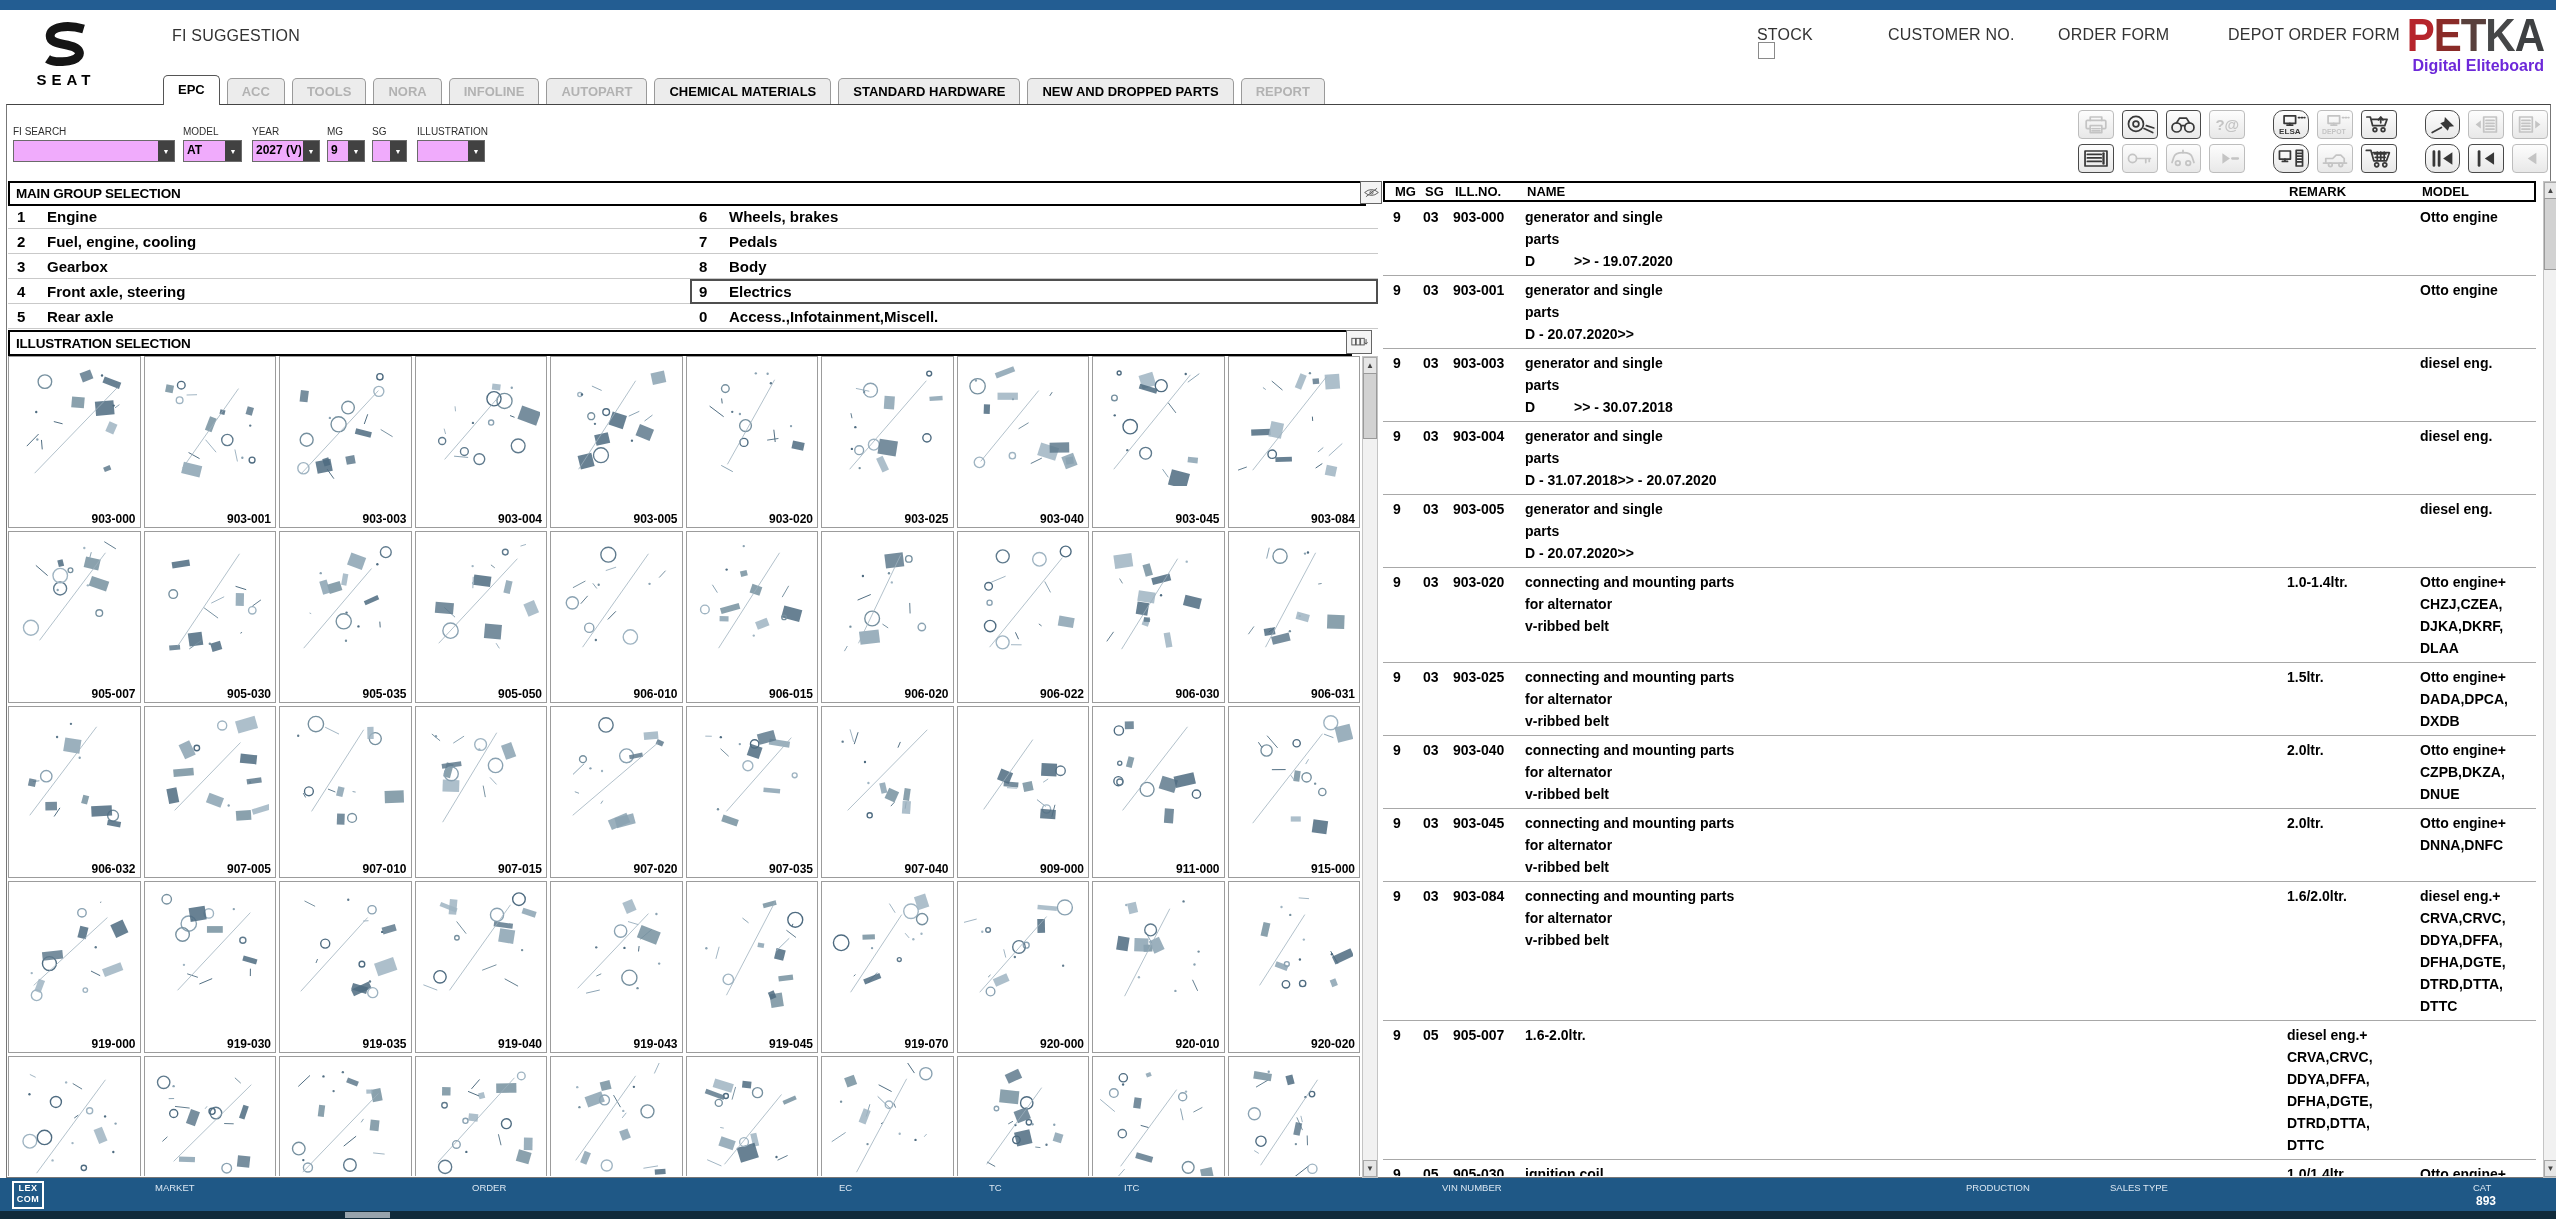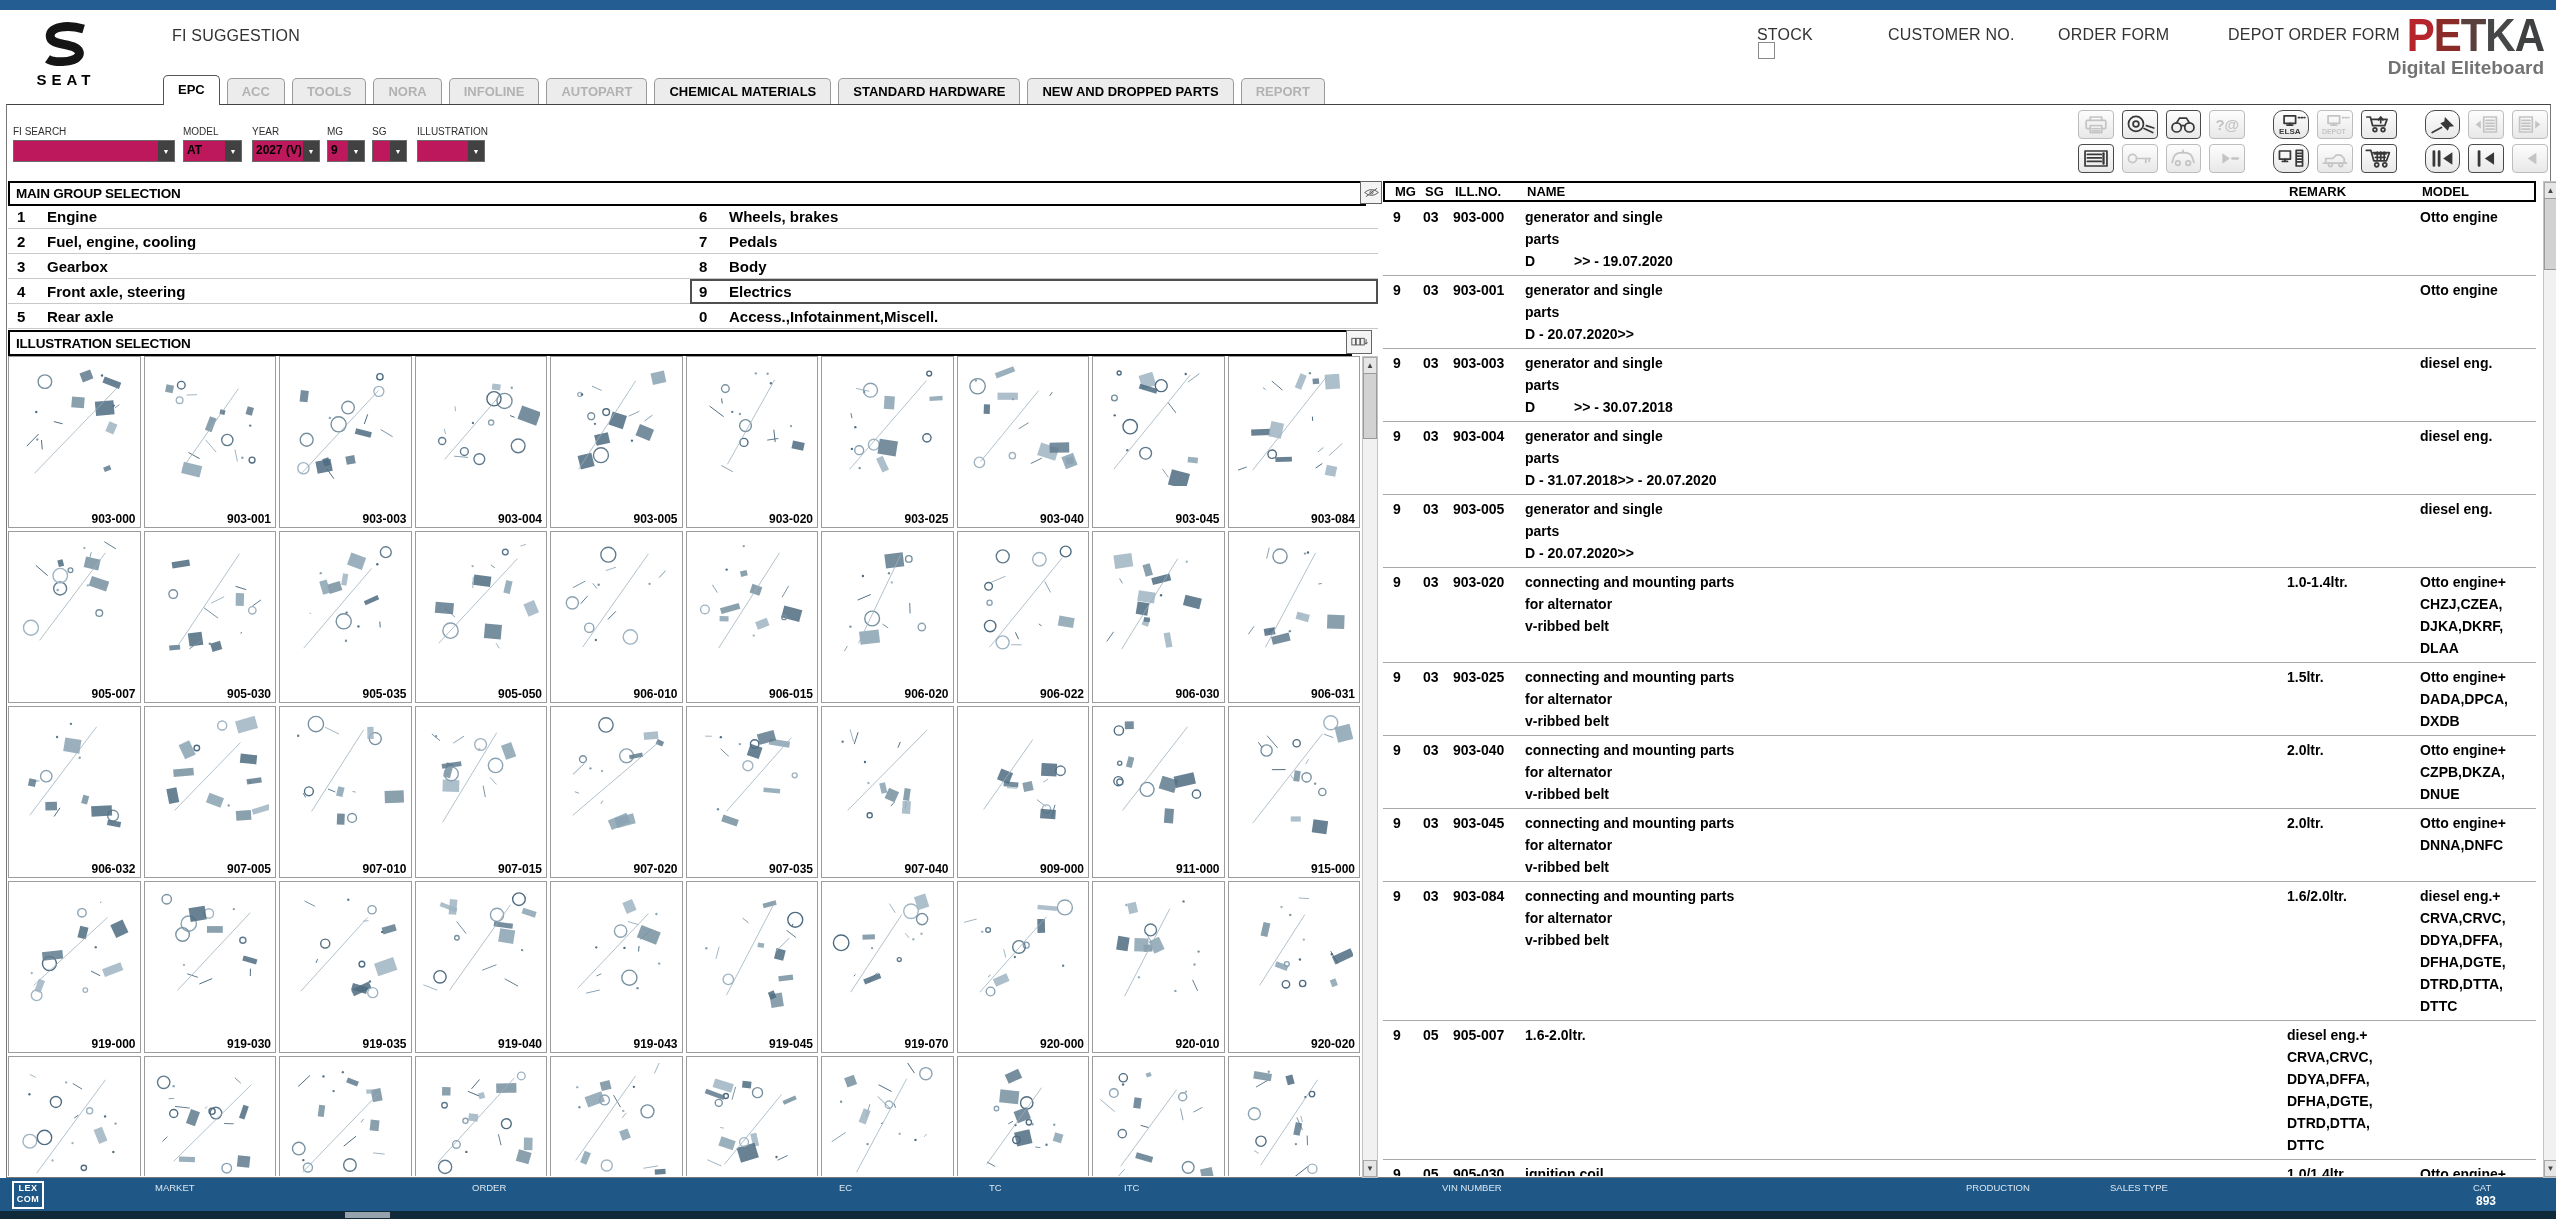--- a/index.html
+++ b/index.html
@@ -8,34 +8,34 @@
   .abs{position:absolute;}
 
   
   .topstrip{left:0;top:0;width:2556px;height:10px;background:#235d92;}
   .lbl-sm{font-size:16px;color:#333;letter-spacing:.2px;white-space:nowrap;}
   .seat-logo{left:30px;top:22px;width:72px;text-align:center;}
   .seat-word{font-size:15px;font-weight:bold;letter-spacing:5px;margin-top:1px;}
   .checkbox{width:15px;height:15px;background:#fff;border:1px solid #8a8a8a;}
   .petka{right:12px;top:16px;text-align:right;}
   .petka-letters{font-size:42px;font-weight:bold;letter-spacing:-1px;line-height:40px;transform:scaleY(1.08);}
-  .petka-sub{font-size:19px;font-weight:bold;color:#737373;margin-top:1px;}
+  .petka-sub{font-size:16px;font-weight:bold;color:#6d28d9;margin-top:1px;}
 
   
   .tabbar{left:163px;top:78px;height:27px;display:flex;gap:7px;align-items:flex-end;}
   .tab{height:26px;line-height:26px;padding:0 14px;font-size:13px;font-weight:bold;
        background:#ececec;border:1px solid #9a9a9a;border-bottom:none;
        border-radius:5px 5px 0 0;white-space:nowrap;color:#000;}
   .tab.disabled{color:#b2b2b2;}
   .tab.active{background:#fff;border-color:#555;height:29px;line-height:27px;position:relative;z-index:3;}
   .frame{left:6px;top:104px;width:2543px;height:1072px;border:1px solid #777;border-top:1px solid #444;}
 
   
   .flabel{position:absolute;font-size:10px;color:#2e2e2e;white-space:nowrap;}
-  .combo{position:absolute;height:20px;background:#be185d;border:1px solid #6b6b6b;}
+  .combo{position:absolute;height:20px;background:#f0abfc;border:1px solid #6b6b6b;}
   .combo .val{position:absolute;left:3px;top:2px;right:18px;font-size:12px;font-weight:bold;white-space:nowrap;overflow:hidden;}
   .combo .btn{position:absolute;right:0;top:0;width:16px;height:100%;background:#414141;color:#fff;
               font-size:7px;display:flex;align-items:center;justify-content:center;}
 
   
   .toolbar{left:2078px;top:110px;width:470px;}
   .toolrow{display:flex;gap:8px;margin-bottom:5px;}
   .tbtn{width:36px;height:27px;border-radius:4px;background:linear-gradient(#fdfdfd,#e8e8e8);
         display:flex;align-items:center;justify-content:center;}
   .tbtn.on{border:1.5px solid #4a4a4a;color:#383838;}

